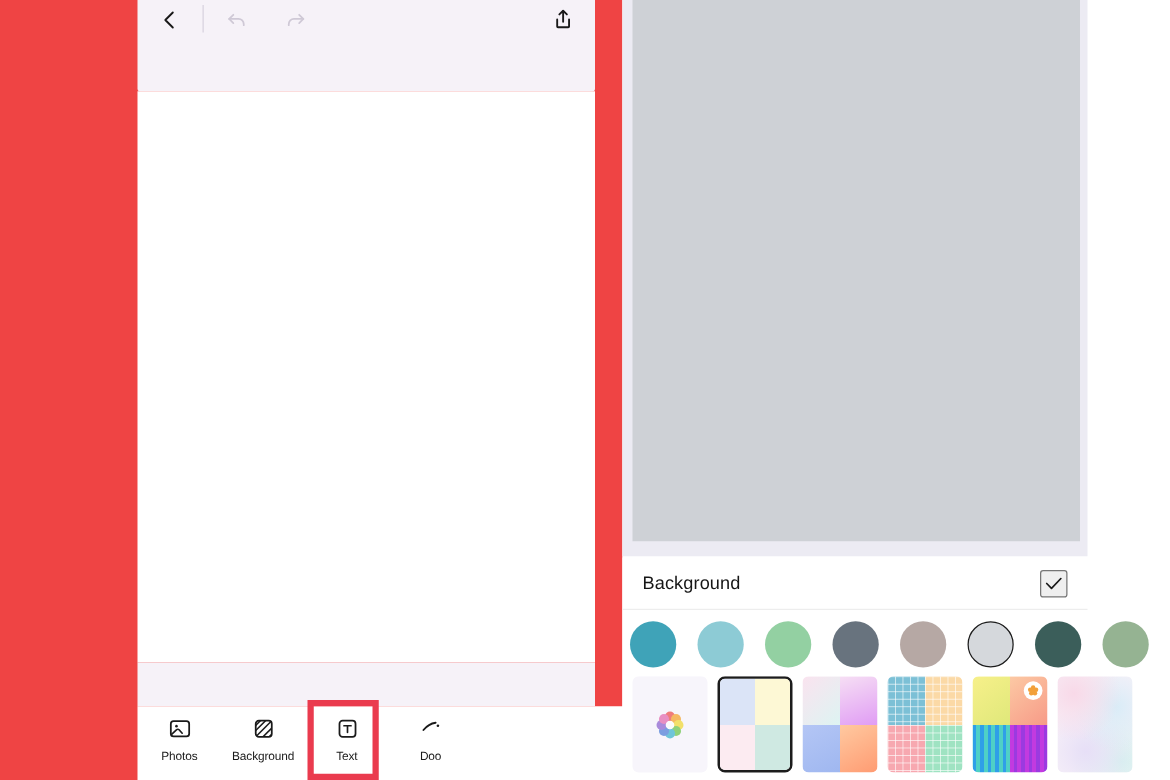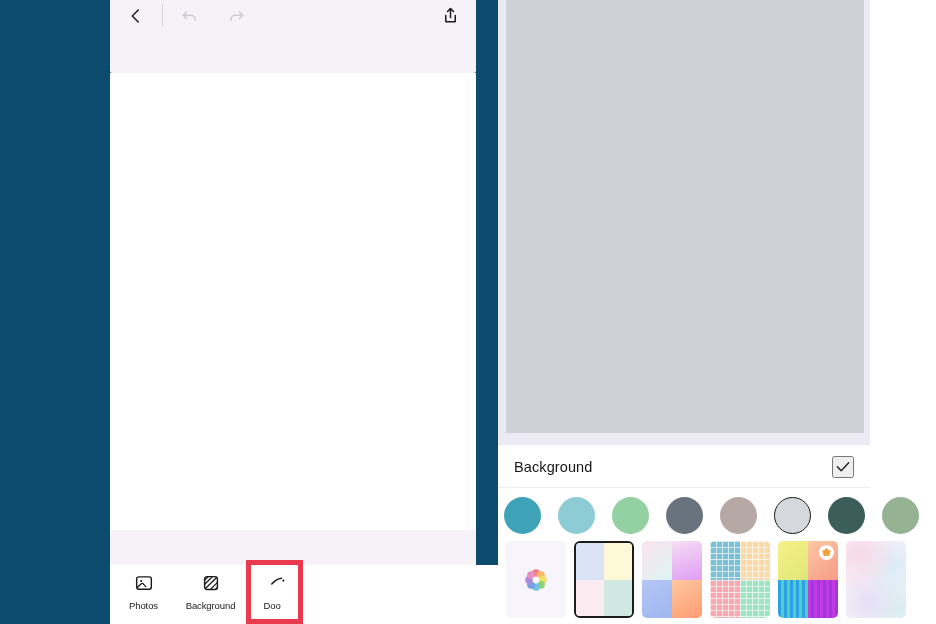--- a/index.html
+++ b/index.html
@@ -7,21 +7,21 @@
     width: 936px; height: 624px;
     background: #ffffff;
     font-family: "Liberation Sans", sans-serif;
     overflow: hidden;
   }
   #root { position: relative; width: 936px; height: 624px; background:#ffffff; }
 
   
   .editor-pane {
     position: absolute; left: 0; top: 0; width: 498px; height: 624px;
-    background: #0c4a6e;
+    background: #ef4444;
   }
   .editor-topbar {
     position: absolute; left: 110px; top: 0px; width: 366px; height: 73px;
     background: #f6f2f8;
     border-bottom-left-radius: 2px; border-bottom-right-radius: 2px;
   }
   .topbar-row {
     position: absolute; left: 0; top: 0; width: 100%; height: 32px;
     display: flex; align-items: center;
   }
@@ -59,21 +59,21 @@
     display: flex; flex-direction: column; align-items: center;
     justify-content: flex-start; padding-top: 7px;
     cursor: pointer; background: none; border: none;
   }
   .tool-icon { width: 22px; height: 22px; display:flex; align-items:center; justify-content:center; }
   .tool-label {
     margin-top: 6px; font-size: 9.5px; color: #1a1a1a;
     letter-spacing: -0.1px; white-space: nowrap;
     font-family: "Liberation Sans", sans-serif;
   }
-  .tool-item.clipped .tool-label { overflow: hidden; width: 28px; text-align: left; }
+  .tool-item.clipped .tool-label { overflow: hidden; width: 28px; text-align: center; }
 
   .highlight-box {
     position: absolute; left: 246px; top: 560px; width: 57px; height: 64px;
     border: 5px solid #ea3b4e; background: transparent;
     pointer-events: none; z-index: 40;
   }
 
   
   .right-pane {
     position: absolute; left: 498px; top: 0; width: 438px; height: 624px;
@@ -218,20 +218,30 @@
               <path d="M4 20L20 4"></path>
               <path d="M9 22L22 9"></path>
               <path d="M14 23L23 14"></path>
             </g>
           </svg>
         </span>
         <span class="tool-label">Background</span>
       </button>
 
 
+      <button class="tool-item">
+        <span class="tool-icon">
+          <svg width="20" height="20" viewBox="0 0 24 24" fill="none">
+            <rect x="4.3" y="4.3" width="15.4" height="15.4" rx="3" stroke="#1a1a1a" stroke-width="1.7"></rect>
+            <path d="M8.6 9.1h6.8" stroke="#1a1a1a" stroke-width="1.6" stroke-linecap="round"></path>
+            <path d="M12 9.3v6.2" stroke="#1a1a1a" stroke-width="1.6" stroke-linecap="round"></path>
+          </svg>
+        </span>
+        <span class="tool-label">Text</span>
+      </button>
 
       <button class="tool-item clipped">
         <span class="tool-icon">
           <svg width="20" height="20" viewBox="0 0 24 24" fill="none">
             <path d="M4.5 13.2C7.5 9.5 11.5 6.8 16.2 6.2" stroke="#1a1a1a" stroke-width="1.8" stroke-linecap="round"></path>
             <circle cx="18.4" cy="9.1" r="1.25" fill="#1a1a1a"></circle>
           </svg>
         </span>
         <span class="tool-label">Doo</span>
       </button>

